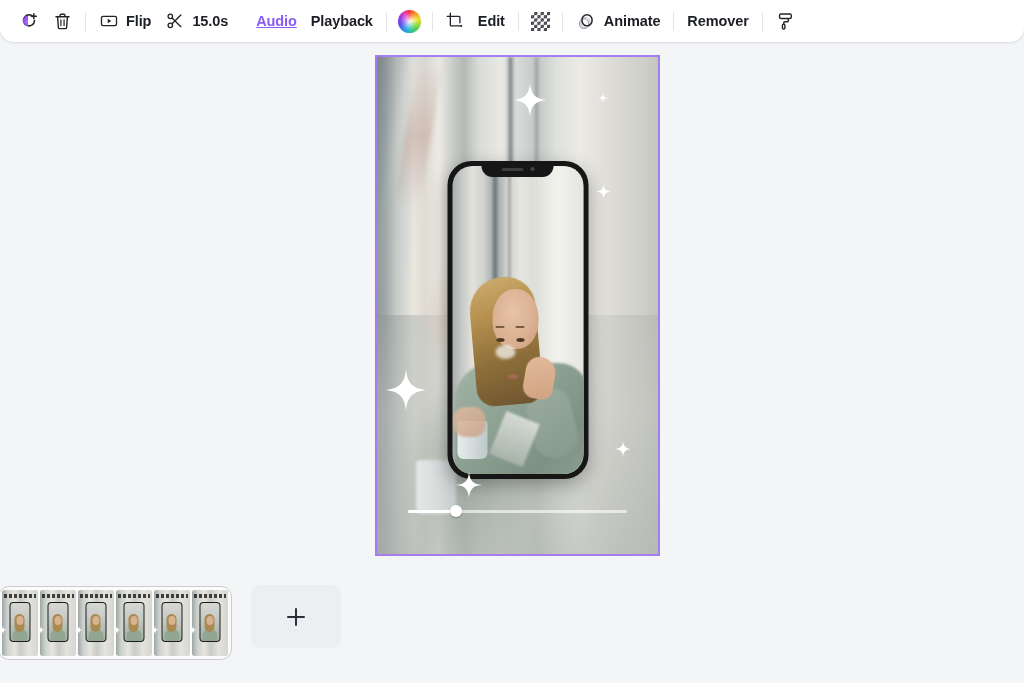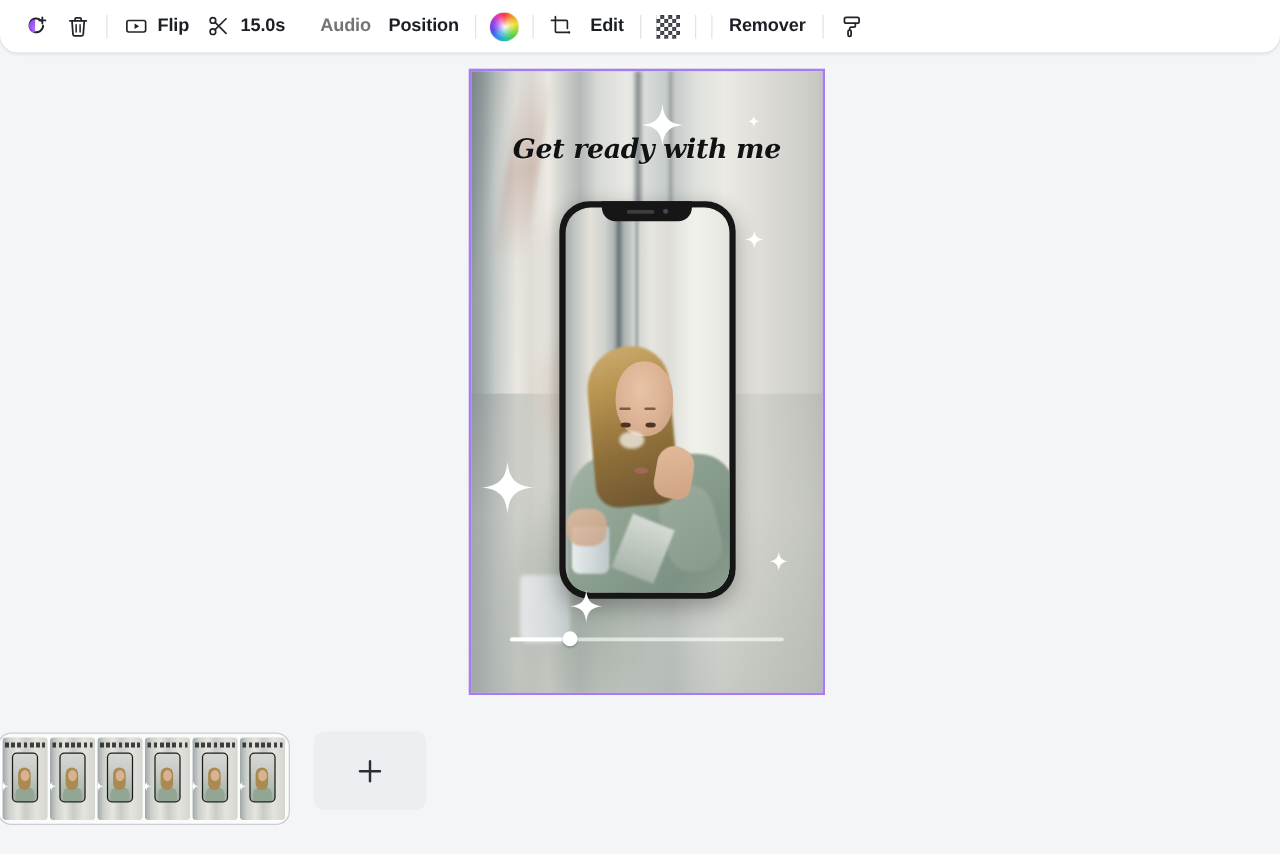--- a/index.html
+++ b/index.html
@@ -37,21 +37,21 @@
     cursor: pointer;
     white-space: nowrap;
     user-select: none;
   }
   .tb-label {
     font-size: 14.5px;
     font-weight: 700;
     color: #1c1e26;
     letter-spacing: -0.1px;
   }
-  .tb-label.muted { color: #737373; }
+  .tb-label.muted { color: #8b5cf6; text-decoration: underline; }
   .tb-sep {
     width: 1px;
     height: 19px;
     background: #e2e4e9;
     margin: 0 6px;
     flex: 0 0 auto;
   }
   .tb-icon {
     display: flex;
     align-items: center;
@@ -578,21 +578,21 @@
   </div>
 
 
   <div style="width:14px"></div>
 
   <div class="tb-item">
     <span class="tb-label muted">Audio</span>
   </div>
 
   <div class="tb-item">
-    <span class="tb-label">Position</span>
+    <span class="tb-label">Playback</span>
   </div>
 
   <div class="tb-sep"></div>
 
   <div class="tb-item" style="padding:0 5px">
     <span class="color-wheel"></span>
   </div>
 
   <div class="tb-sep"></div>
 
@@ -611,20 +611,30 @@
   </div>
 
   <div class="tb-sep"></div>
 
   <div class="tb-item" style="padding:0 6px">
     <span class="checker"></span>
   </div>
 
   <div class="tb-sep"></div>
 
+  <div class="tb-item">
+    <span class="tb-icon">
+      <svg width="21" height="21" viewBox="0 0 24 24" fill="none">
+        <ellipse cx="9.2" cy="14.4" rx="5.2" ry="5.6" stroke="#9da2ac" stroke-width="1.4"></ellipse>
+        <ellipse cx="10.8" cy="13" rx="5.4" ry="5.8" stroke="#c4c8d0" stroke-width="1.3"></ellipse>
+        <ellipse cx="12.6" cy="10.6" rx="5.8" ry="6.4" stroke="#23242b" stroke-width="1.7"></ellipse>
+      </svg>
+    </span>
+    <span class="tb-label">Animate</span>
+  </div>
 
   <div class="tb-sep"></div>
 
   <div class="tb-item">
     <span class="tb-label">Remover</span>
   </div>
 
   <div class="tb-sep"></div>
 
   <div class="tb-item" style="padding:0 6px">
@@ -645,21 +655,20 @@
     <div class="canvas-inner">
 
       <div class="bg-scene"></div>
       <div class="bg-streak"></div>
       <div class="bg-pole"></div>
       <div class="bg-pole2"></div>
       <div class="bg-lower"></div>
       <div class="bg-person"></div>
       <div class="bg-cup"></div>
 
-      <div class="headline">Get ready with me</div>
 
       <div class="phone">
         <div class="phone-screen">
           <div class="ps-curtain"></div>
           <div class="ps-pole"></div>
           <div class="ps-pole-b"></div>
           <div class="ps-robe"></div>
           <div class="ps-arm"></div>
           <div class="ps-hair"></div>
           <div class="ps-face"></div>

